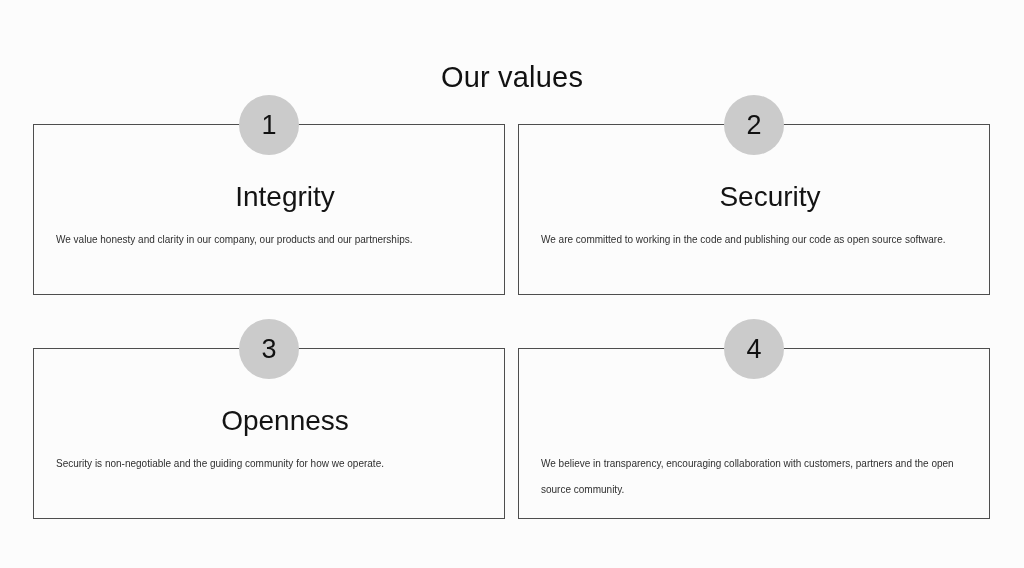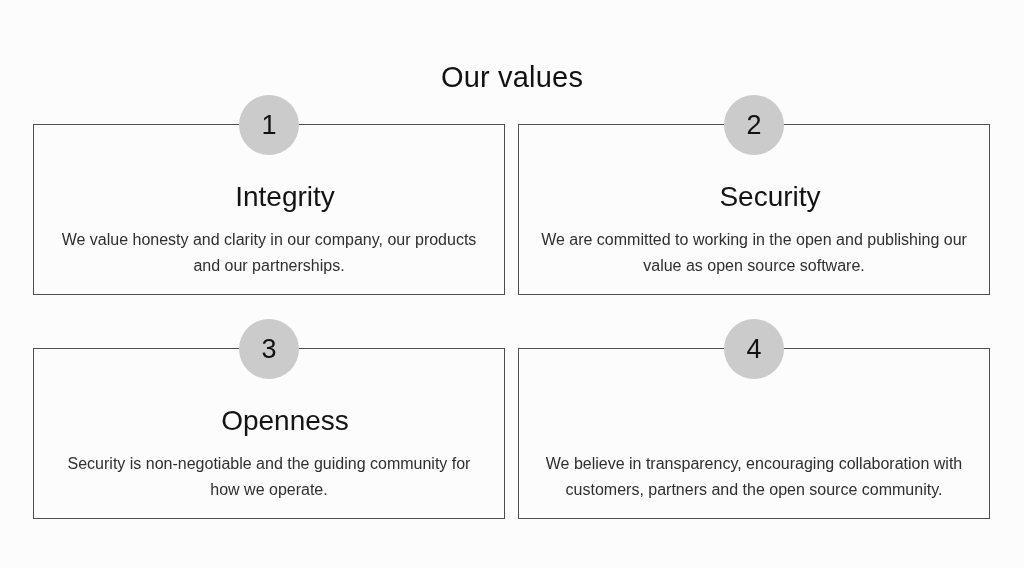--- a/index.html
+++ b/index.html
@@ -77,22 +77,21 @@
     color: #131313;
     line-height: 30px;
   }
   .value-body {
     position: absolute;
     top: 102px;
     left: 0;
     width: 100%;
     padding: 0 22px;
     box-sizing: border-box;
-    text-align: center;
-    font-size: 16px;
+    font-size: 10px;
     font-weight: normal;
     color: #2f2f2f;
     line-height: 26px;
   }
 </style>
 </head>
 <body>
 
 <div class="page">
 
@@ -102,21 +101,21 @@
 
     <div class="value-card">
       <div class="value-badge">1</div>
       <div class="value-heading">Integrity</div>
       <div class="value-body">We value honesty and clarity in our company, our products and our partnerships.</div>
     </div>
 
     <div class="value-card">
       <div class="value-badge">2</div>
       <div class="value-heading">Security</div>
-      <div class="value-body">We are committed to working in the open and publishing our value as open source software.</div>
+      <div class="value-body">We are committed to working in the code and publishing our code as open source software.</div>
     </div>
 
     <div class="value-card">
       <div class="value-badge">3</div>
       <div class="value-heading">Openness</div>
       <div class="value-body">Security is non-negotiable and the guiding community for how we operate.</div>
     </div>
 
     <div class="value-card">
       <div class="value-badge">4</div>

